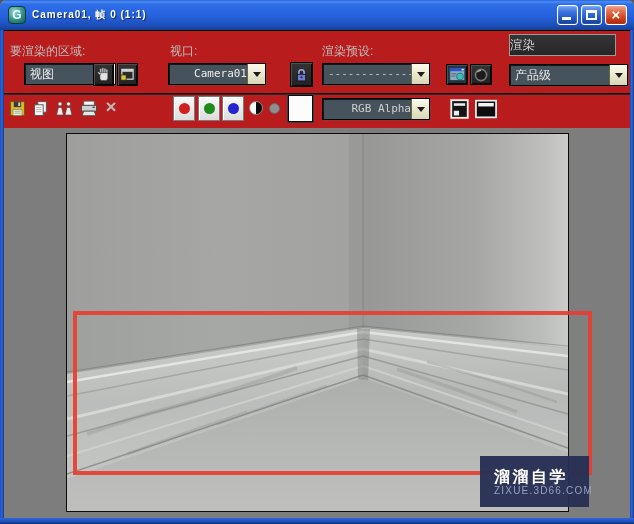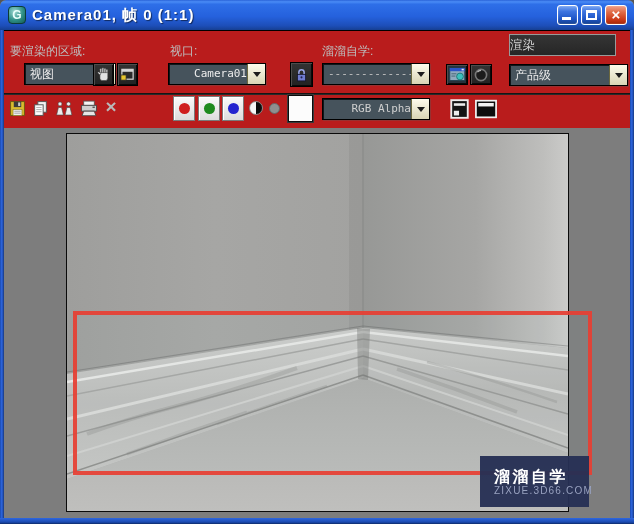--- a/index.html
+++ b/index.html
@@ -9,21 +9,21 @@
   .window { position:relative; width:634px; height:524px; border-radius:6px 6px 0 0; overflow:hidden; background:#7d7d7d; }
 
   
   .titlebar { position:absolute; left:0; top:0; width:634px; height:30px;
     background:linear-gradient(180deg,#2a63d8 0%,#4a8cf6 6%,#2e6fe8 14%,#2561dd 55%,#1d4eb8 86%,#163f92 100%);
     border-radius:6px 6px 0 0; display:flex; align-items:center; }
   .win-icon { position:absolute; left:8px; top:6px; width:18px; height:18px; border-radius:4px;
     background:radial-gradient(circle at 35% 30%,#9fd8d2,#2e8f86 55%,#145c55 100%);
     border:1px solid #0c3b36; color:#eafffc; font-size:12px; font-weight:bold; text-align:center; line-height:16px; }
   .title-text { position:absolute; left:32px; top:0; height:30px; line-height:30px; color:#fff;
-    font-size:15px; font-weight:bold; letter-spacing:1px; text-shadow:1px 1px 1px rgba(0,0,0,.55); white-space:nowrap; }
+    font-size:10px; font-weight:bold; letter-spacing:1px; text-shadow:1px 1px 1px rgba(0,0,0,.55); white-space:nowrap; }
   .tb-btn { position:absolute; top:5px; width:21px; height:20px; border-radius:3px; border:1px solid #fff;
     box-shadow:inset 0 0 1px rgba(255,255,255,.8); }
   .tb-blue { background:linear-gradient(180deg,#7ba6f2 0%,#3d74e0 30%,#2057c8 70%,#16418f 100%); }
   .tb-min { left:557px; } .tb-max { left:581px; } .tb-close { left:605px; width:22px;
     background:linear-gradient(180deg,#f0a088 0%,#e06a46 35%,#cc3a18 75%,#a32807 100%); }
   .glyph-min { position:absolute; left:4px; bottom:4px; width:9px; height:3px; background:#fff; }
   .glyph-max { position:absolute; left:4px; top:4px; width:11px; height:10px; border:2px solid #fff; border-top-width:3px; }
   .glyph-close { width:100%; height:100%; color:#fff; font-size:15px; font-weight:bold; text-align:center; line-height:18px; }
 
   
@@ -85,21 +85,21 @@
       </div>
     <div class="tb-btn tb-close">
         <div class="glyph-close">×</div>
       </div>
   </div>
 
   <div class="toolbar">
 
     <div class="tlabel" style="left:6px;">要渲染的区域:</div>
     <div class="tlabel" style="left:166px;">视口:</div>
-    <div class="tlabel" style="left:318px;">溜溜自学:</div>
+    <div class="tlabel" style="left:318px;">渲染预设:</div>
 
     <div class="combo" style="left:20px; top:32px; width:92px;">
       <div class="val">视图</div>
       <div class="arrow">
           <i></i>
         </div>
     </div>
 
     <div class="dkbtn" style="left:89px; top:32px; width:21px; height:23px;">
       <svg width="15" height="15" viewBox="0 0 16 16">

